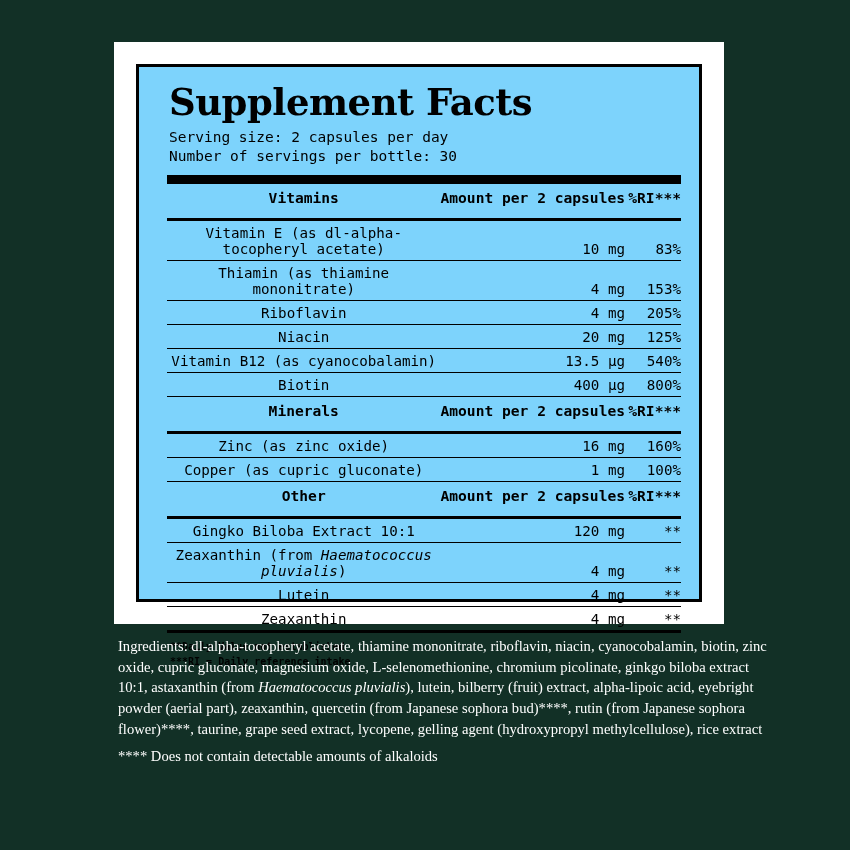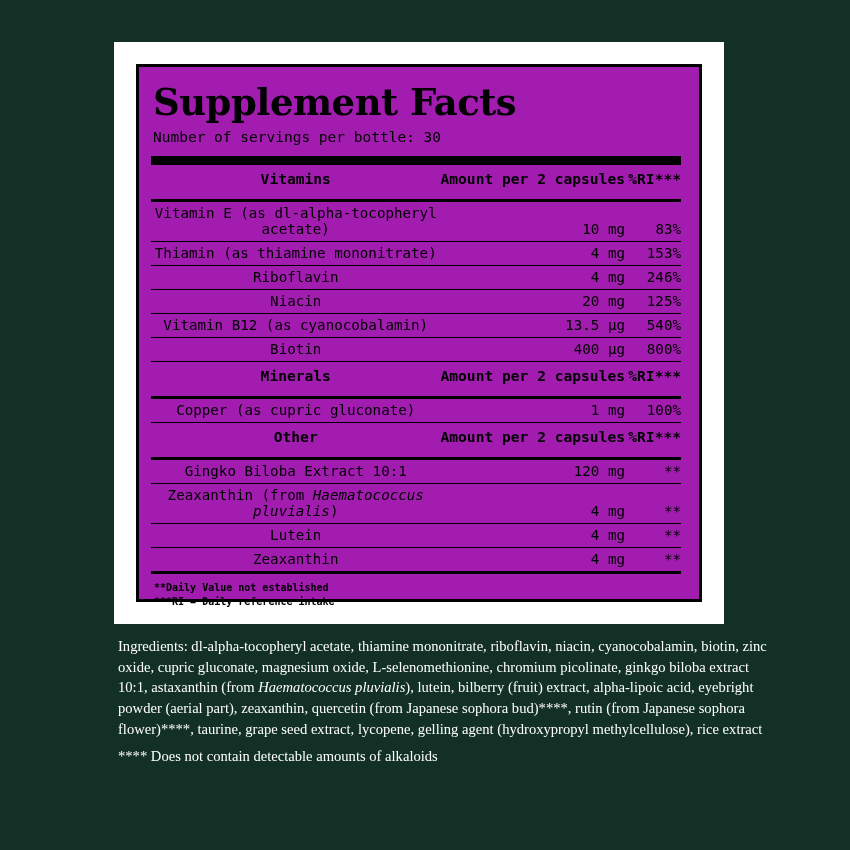--- a/index.html
+++ b/index.html
@@ -26,22 +26,22 @@
     top: 42px;
     width: 610px;
     height: 582px;
     background: #ffffff;
     padding: 22px;
   }
   .panel-inner {
     width: 100%;
     height: 100%;
     border: 3px solid #000000;
-    background: #a21caf;
-    padding: 14px 18px 10px 12px;
+    background: #7dd3fc;
+    padding: 14px 18px 10px 28px;
   }
   .title {
     font-family: "DejaVu Serif", serif;
     font-weight: bold;
     font-size: 37px;
     line-height: 1.05;
     color: #000;
     letter-spacing: -0.5px;
     margin: 2px 0 6px 2px;
   }
@@ -113,20 +113,21 @@
 </head>
 <body>
 
 <div class="page">
 
   <div class="panel-outer">
     <div class="panel-inner">
 
       <div class="title">Supplement Facts</div>
 
+      <div class="serving-line">Serving size: 2 capsules per day</div>
       <div class="serving-line">Number of servings per bottle: 30</div>
 
       <div class="rule-thick"></div>
 
       <table class="facts">
         <tbody>
 
           <tr class="section">
             <td class="name">Vitamins</td>
             <td class="amt">Amount per 2 capsules</td>
@@ -142,21 +143,21 @@
             <td class="ri">83%</td>
           </tr>
           <tr class="row-sep">
             <td class="name">Thiamin (as thiamine mononitrate)</td>
             <td class="amt">4 mg</td>
             <td class="ri">153%</td>
           </tr>
           <tr class="row-sep">
             <td class="name">Riboflavin</td>
             <td class="amt">4 mg</td>
-            <td class="ri">246%</td>
+            <td class="ri">205%</td>
           </tr>
           <tr class="row-sep">
             <td class="name">Niacin</td>
             <td class="amt">20 mg</td>
             <td class="ri">125%</td>
           </tr>
           <tr class="row-sep">
             <td class="name">Vitamin B12 (as cyanocobalamin)</td>
             <td class="amt">13.5 µg</td>
             <td class="ri">540%</td>
@@ -170,20 +171,25 @@
           <tr class="section">
             <td class="name">Minerals</td>
             <td class="amt">Amount per 2 capsules</td>
             <td class="ri">%RI***</td>
           </tr>
           <tr class="sep-strong">
               <td colspan="3"></td>
             </tr>
 
           <tr class="row-sep">
+            <td class="name">Zinc (as zinc oxide)</td>
+            <td class="amt">16 mg</td>
+            <td class="ri">160%</td>
+          </tr>
+          <tr class="row-sep">
             <td class="name">Copper (as cupric gluconate)</td>
             <td class="amt">1 mg</td>
             <td class="ri">100%</td>
           </tr>
 
           <tr class="section">
             <td class="name">Other</td>
             <td class="amt">Amount per 2 capsules</td>
             <td class="ri">%RI***</td>
           </tr>

